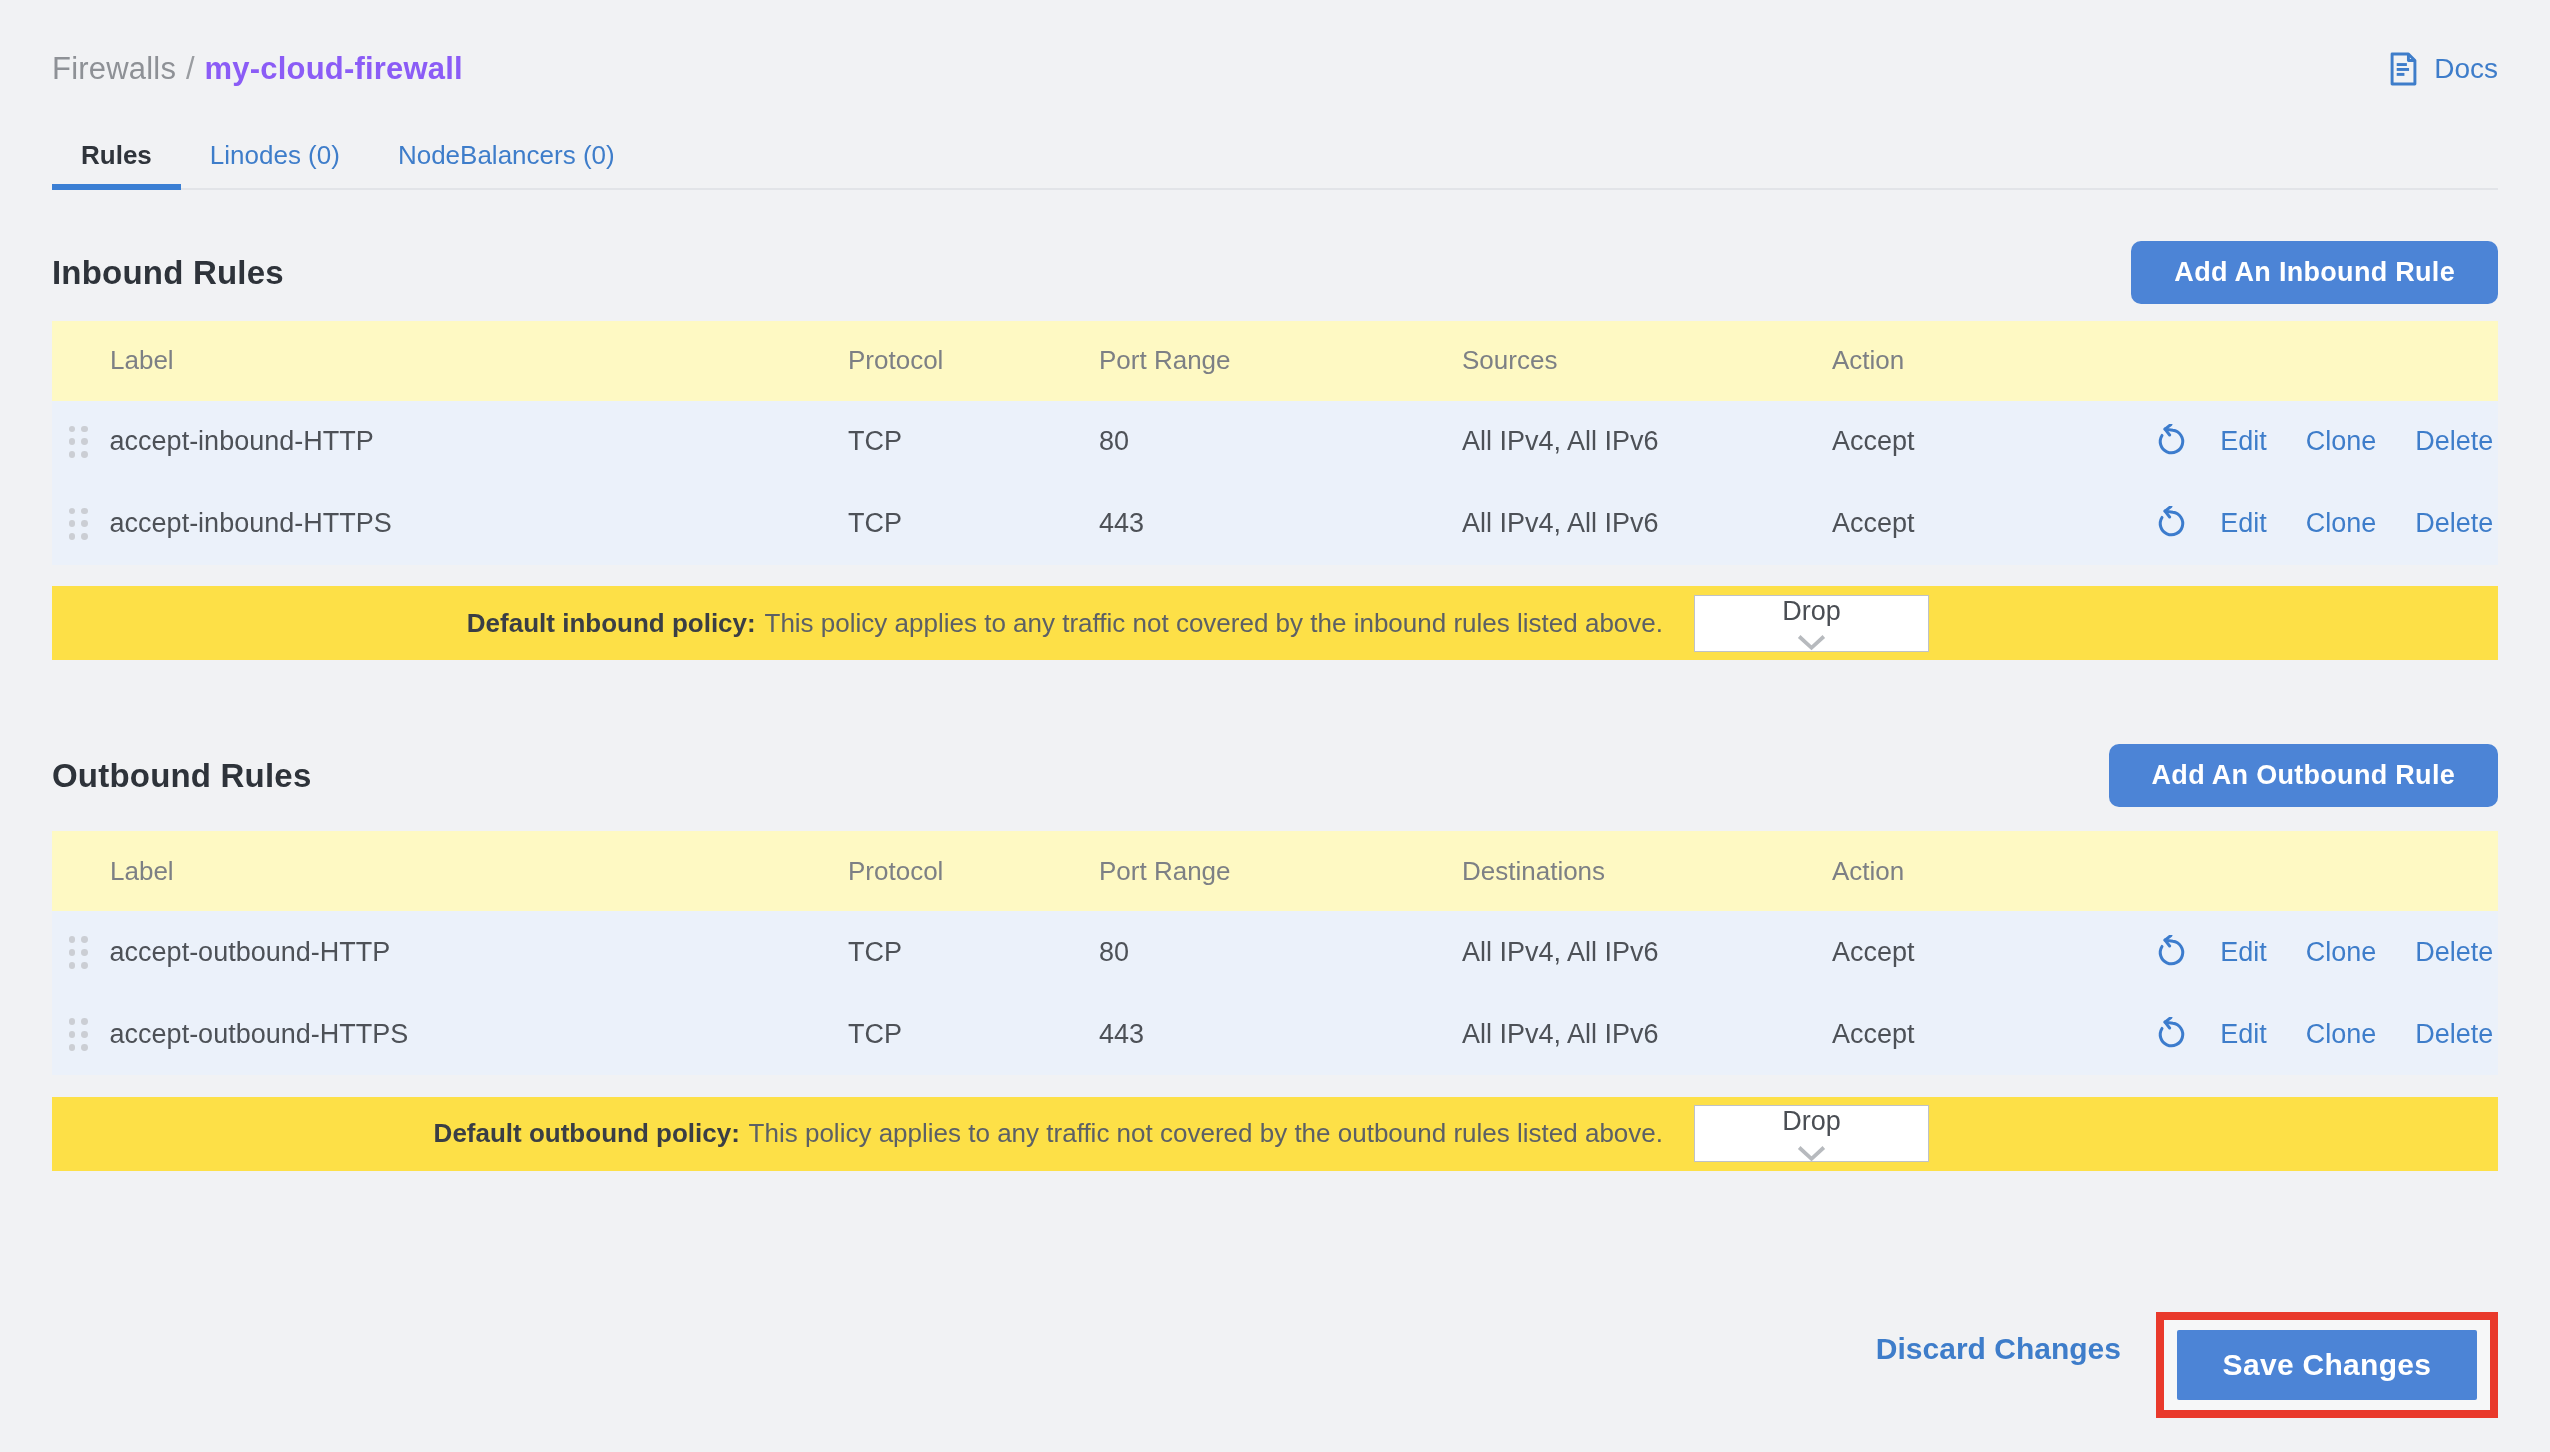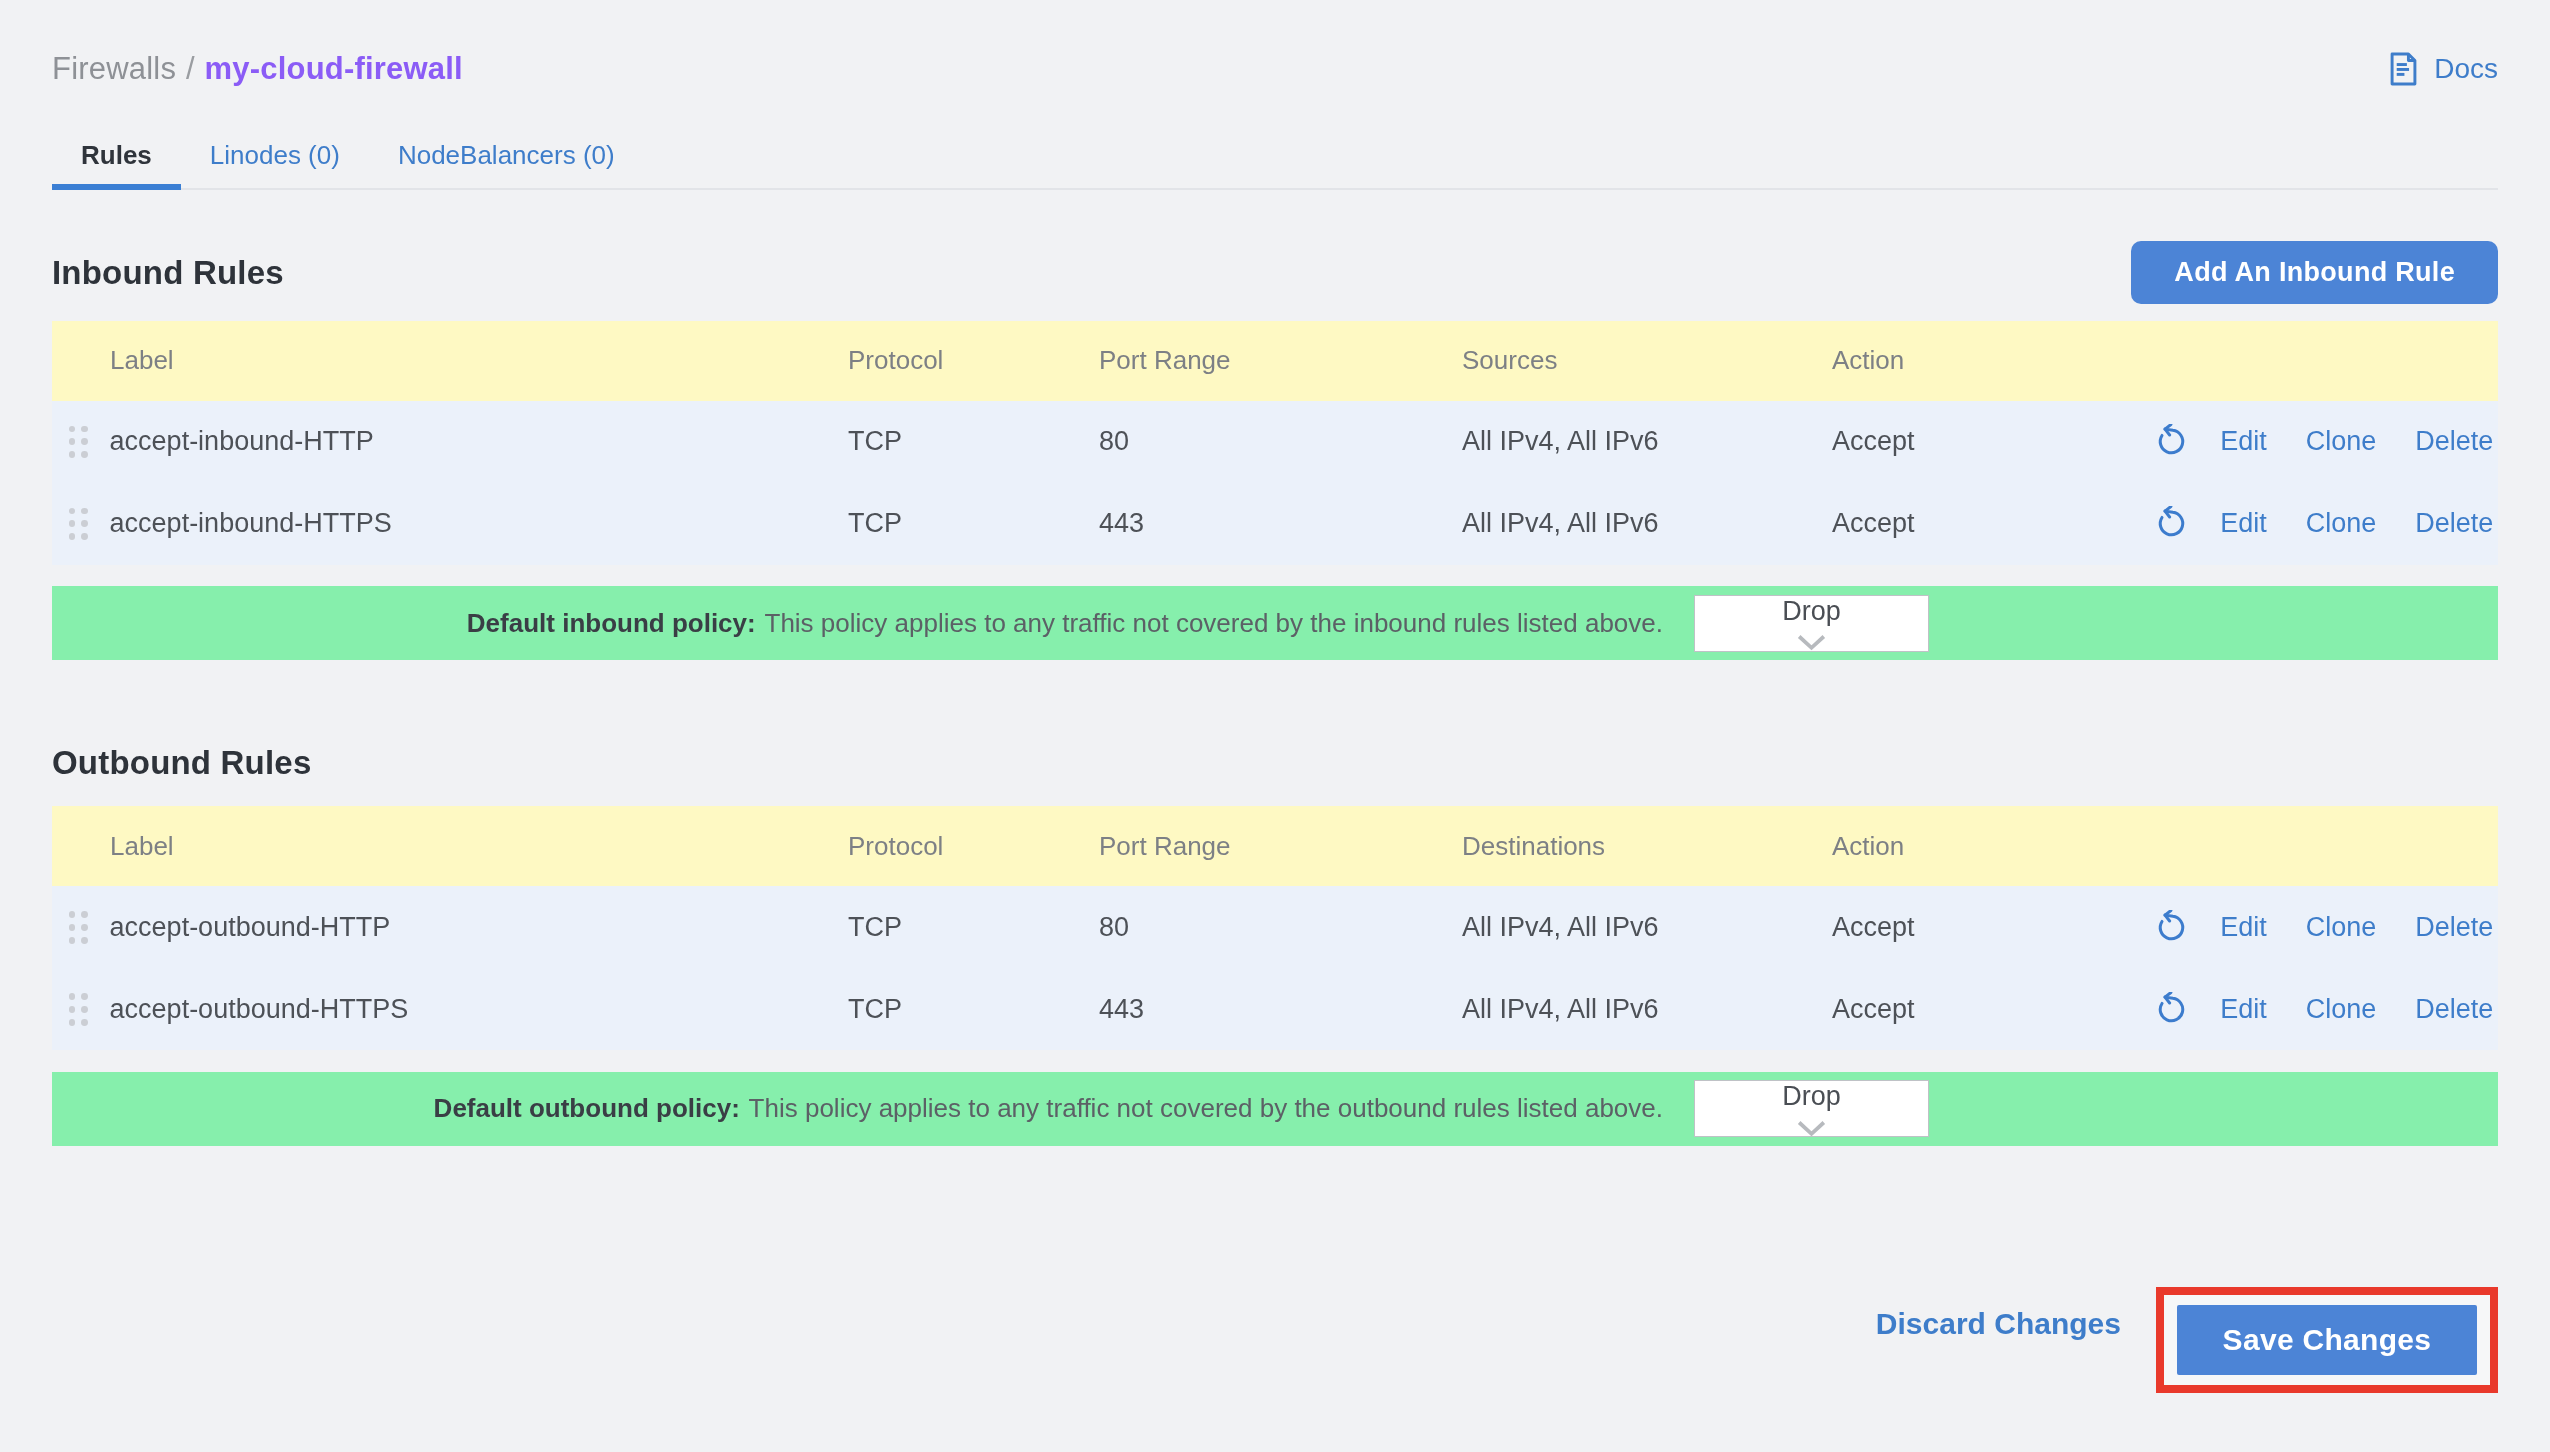--- a/index.html
+++ b/index.html
@@ -45,21 +45,21 @@
   .tbl-head .hcell-label { padding-left: 58px; }
   .tbl-row { height: 82px; background: #ebf1fa; font-size: 27px; color: #4d5157; }
   .cell-label { display: flex; align-items: center; padding-left: 16.6px; gap: 21.5px; }
   .drag { display: grid; grid-template-columns: repeat(2, 6.8px); grid-auto-rows: 6.8px; gap: 5.9px; cursor: grab; }
   .drag i { background: #cbced4; border-radius: 50%; display: block; }
   .controls { display: flex; align-items: center; justify-content: center; gap: 39px; padding-right: 33px; }
   .row-link { color: #3e7dca; font-size: 27px; cursor: pointer; text-decoration: none; }
   .undo-btn { display: flex; align-items: center; cursor: pointer; margin-right: -7.8px; }
 
   
-  .policy-row { margin-top: 21.5px; height: 74px; background: #86efac; display: flex; align-items: center;
+  .policy-row { margin-top: 21.5px; height: 74px; background: #fde047; display: flex; align-items: center;
                 justify-content: flex-end; padding-right: 569px; font-size: 26px; color: #5c6066; }
   .policy-row .bold { color: #3a3e45; font-weight: 700; margin-right: 8.8px; }
   .policy-row .txt { margin-right: 31px; }
   .select { width: 235px; height: 57px; background: #fff; border: 1px solid #bfc2c6;
             display: flex; align-items: center; justify-content: space-between;
             padding: 0 19.5px; font-size: 27px; color: #4a4e54; cursor: pointer; flex-direction: column; }
 
   
   .footer-actions { display: flex; align-items: center; justify-content: flex-end; margin-top: 109px; }
   .discard-link { color: #3e7dca; font-size: 30px; font-weight: 700; margin-right: 35px; cursor: pointer; }
@@ -184,20 +184,21 @@
           <svg width="29" height="16.6" viewBox="0 0 20 11">
               <polyline points="1.5 1.5 10 9.3 18.5 1.5" fill="none" stroke="#b7babe" stroke-width="2.6"></polyline>
             </svg>
         </span>
       </div>
     </div>
   </div>
 
   <div class="section-head outbound">
     <div class="section-title">Outbound Rules</div>
+    <button class="btn-primary">Add An Outbound Rule</button>
   </div>
 
   <div>
     <div class="tbl-head">
       <div class="hcell-label">Label</div>
       <div>Protocol</div>
       <div>Port Range</div>
       <div>Destinations</div>
       <div>Action</div>
       <div></div>

